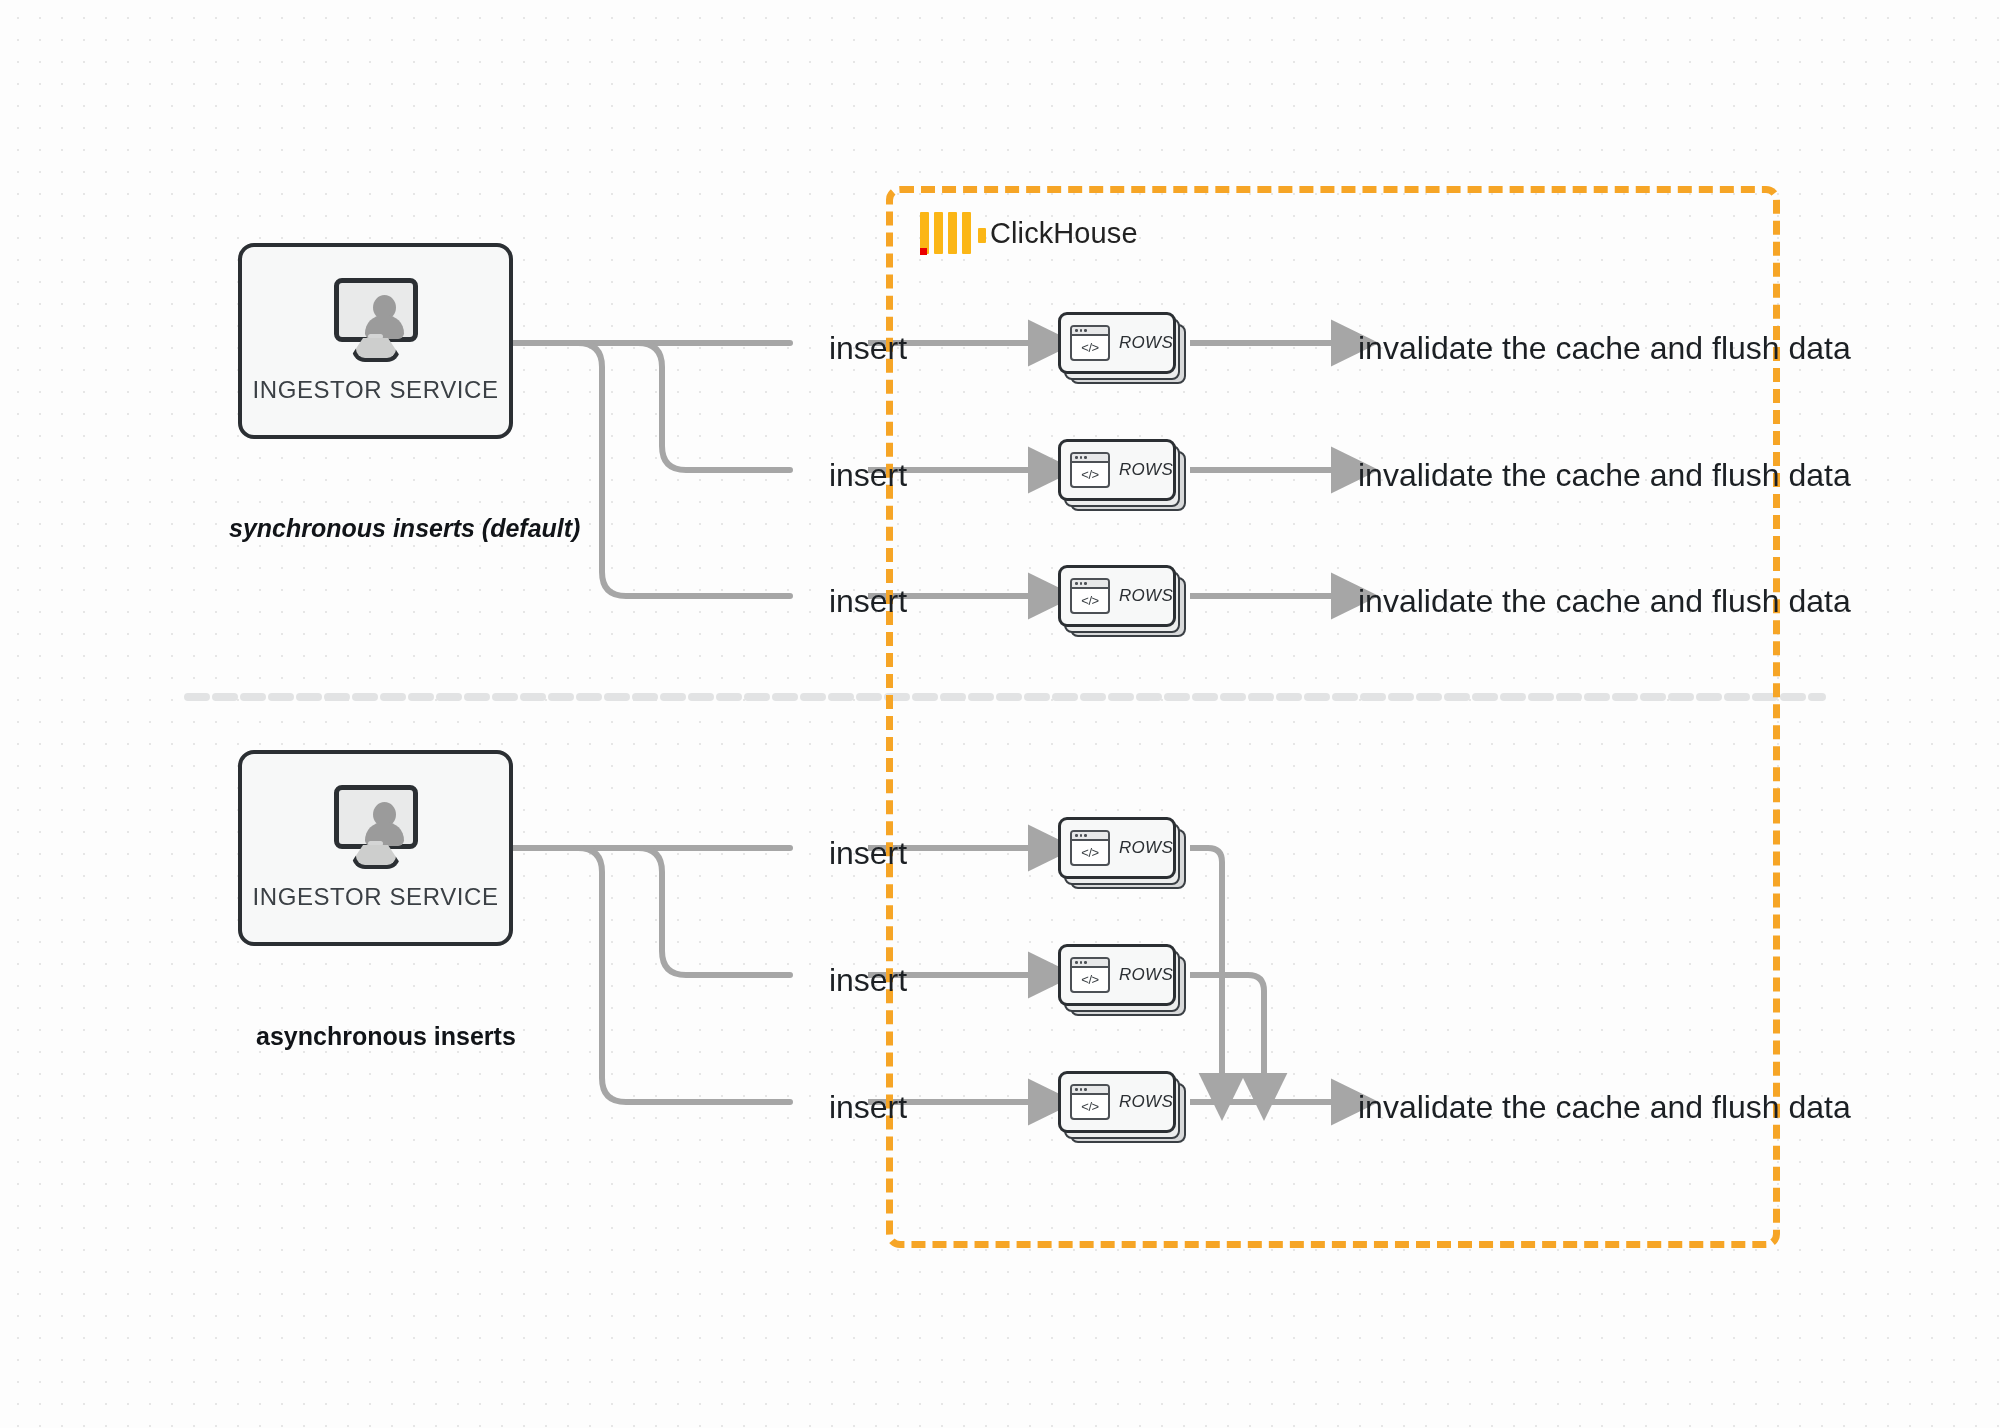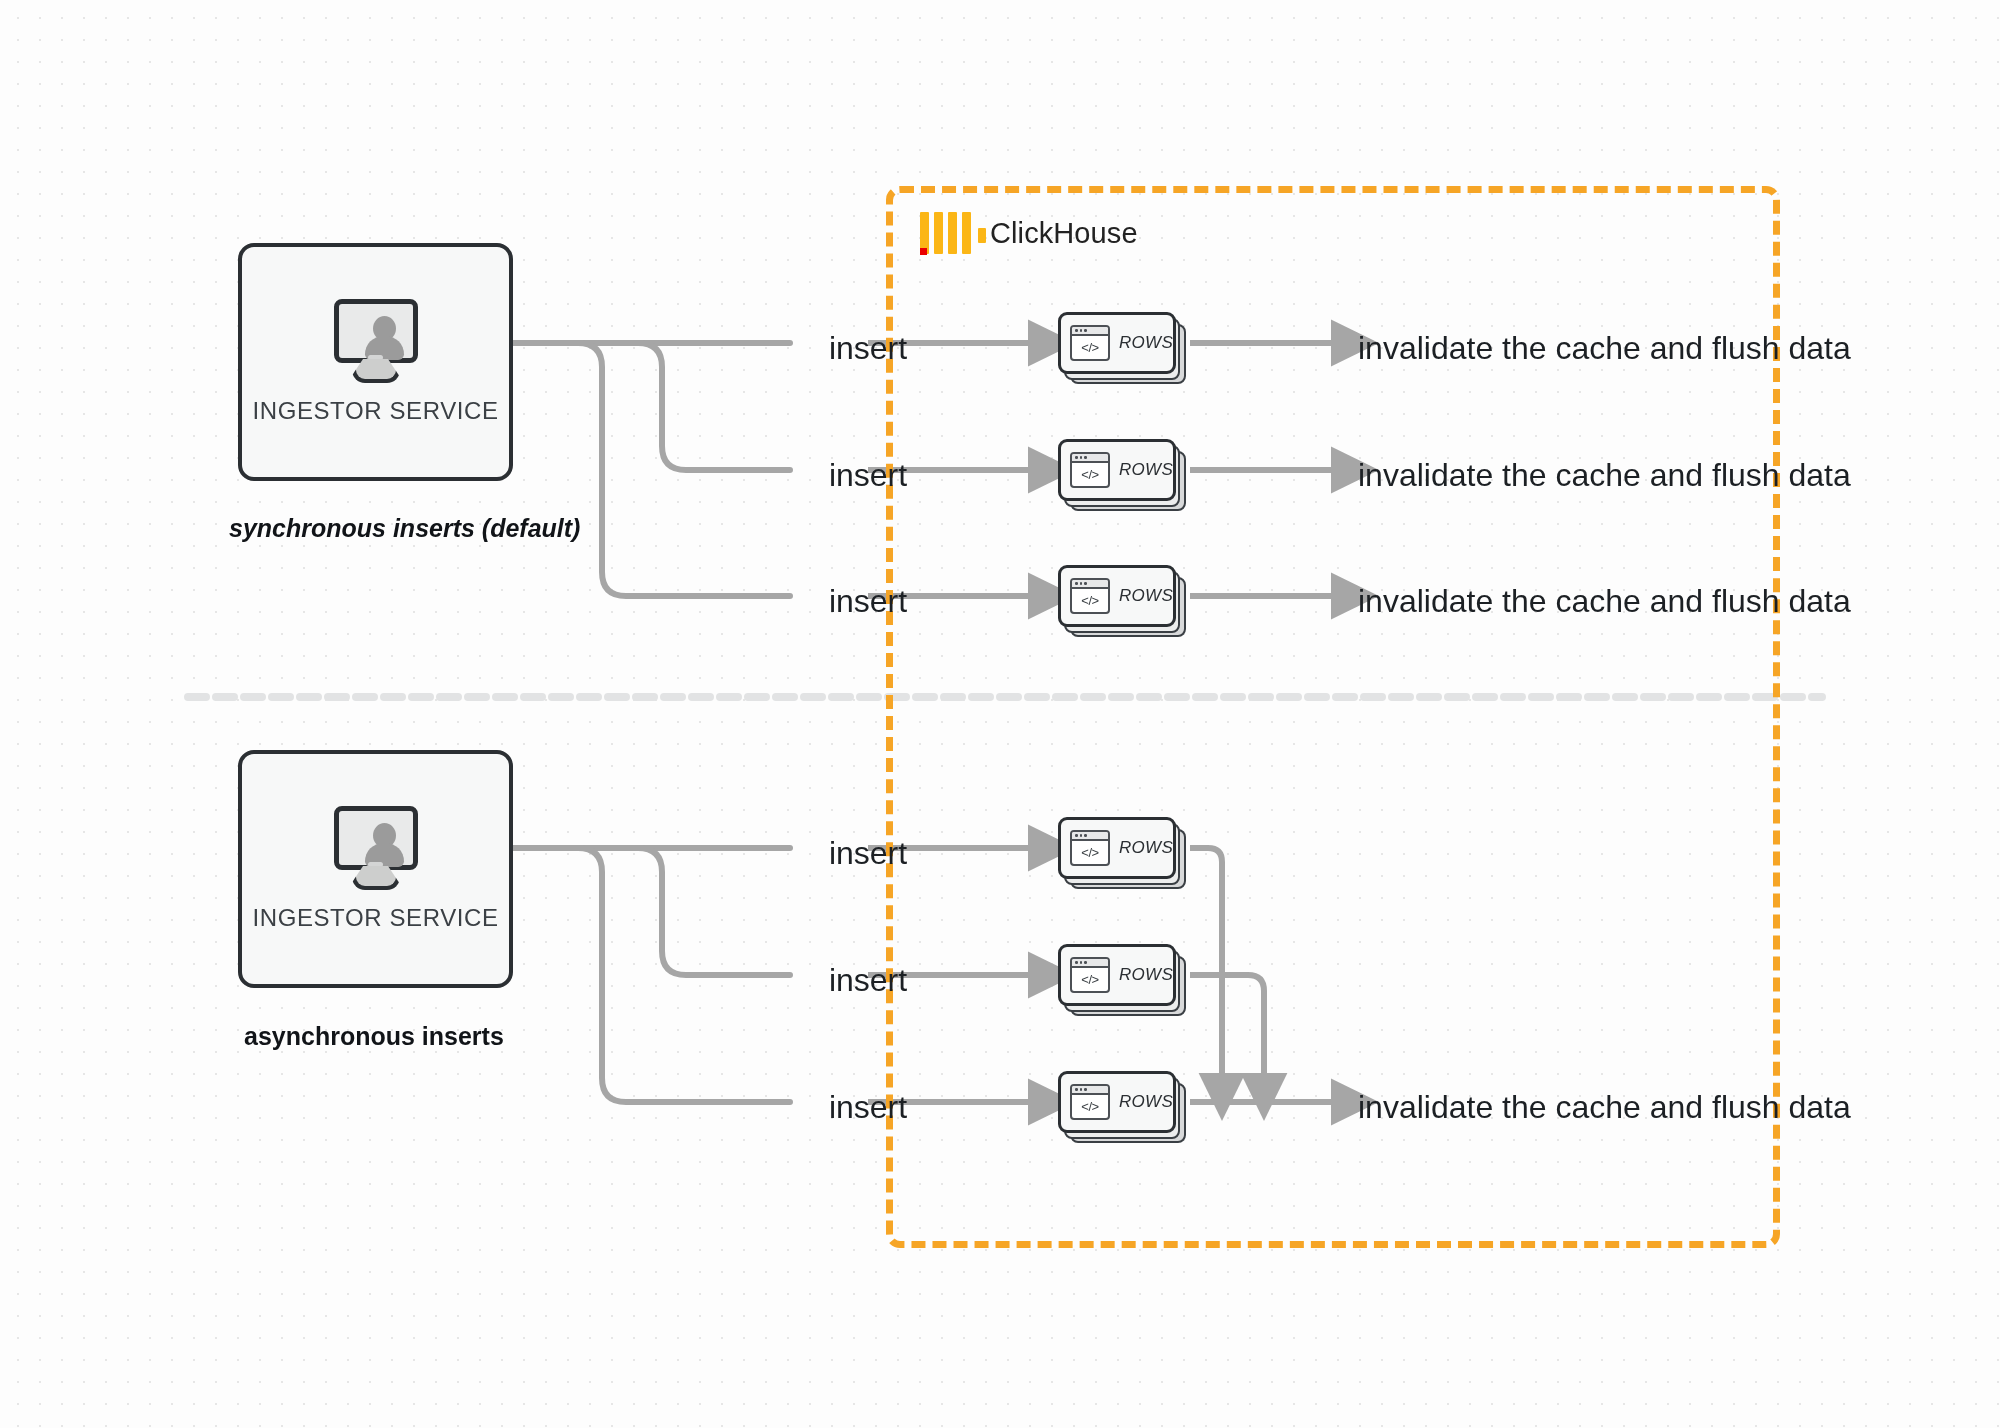--- a/index.html
+++ b/index.html
@@ -79,21 +79,21 @@
     color: #222222;
     letter-spacing: 0.1px;
     white-space: nowrap;
     text-align: right;
   }
 
   
   .ingestor {
     position: absolute;
     width: 275px;
-    height: 238px;
+    height: 196px;
     background: #f7f8f8;
     border: 4px solid #2b2f33;
     border-radius: 16px;
     box-sizing: border-box;
     display: flex;
     flex-direction: column;
     align-items: center;
     justify-content: center;
   }
   .ingestor.sync  { left: 238px; top: 243px; }
@@ -154,21 +154,21 @@
 
   
   .section-caption {
     position: absolute;
     font-size: 25px;
     font-weight: bold;
     color: #111418;
     white-space: nowrap;
   }
   .section-caption.sync  { left: 229px; top: 514px; font-style: italic; }
-  .section-caption.async { left: 244px; top: 1022px; }
+  .section-caption.async { left: 256px; top: 1022px; }
 
   
   .rows-node {
     position: absolute;
     width: 128px;
     height: 72px;
   }
   .rows-shadow2 {
     position: absolute;
     left: 12px; top: 12px;

